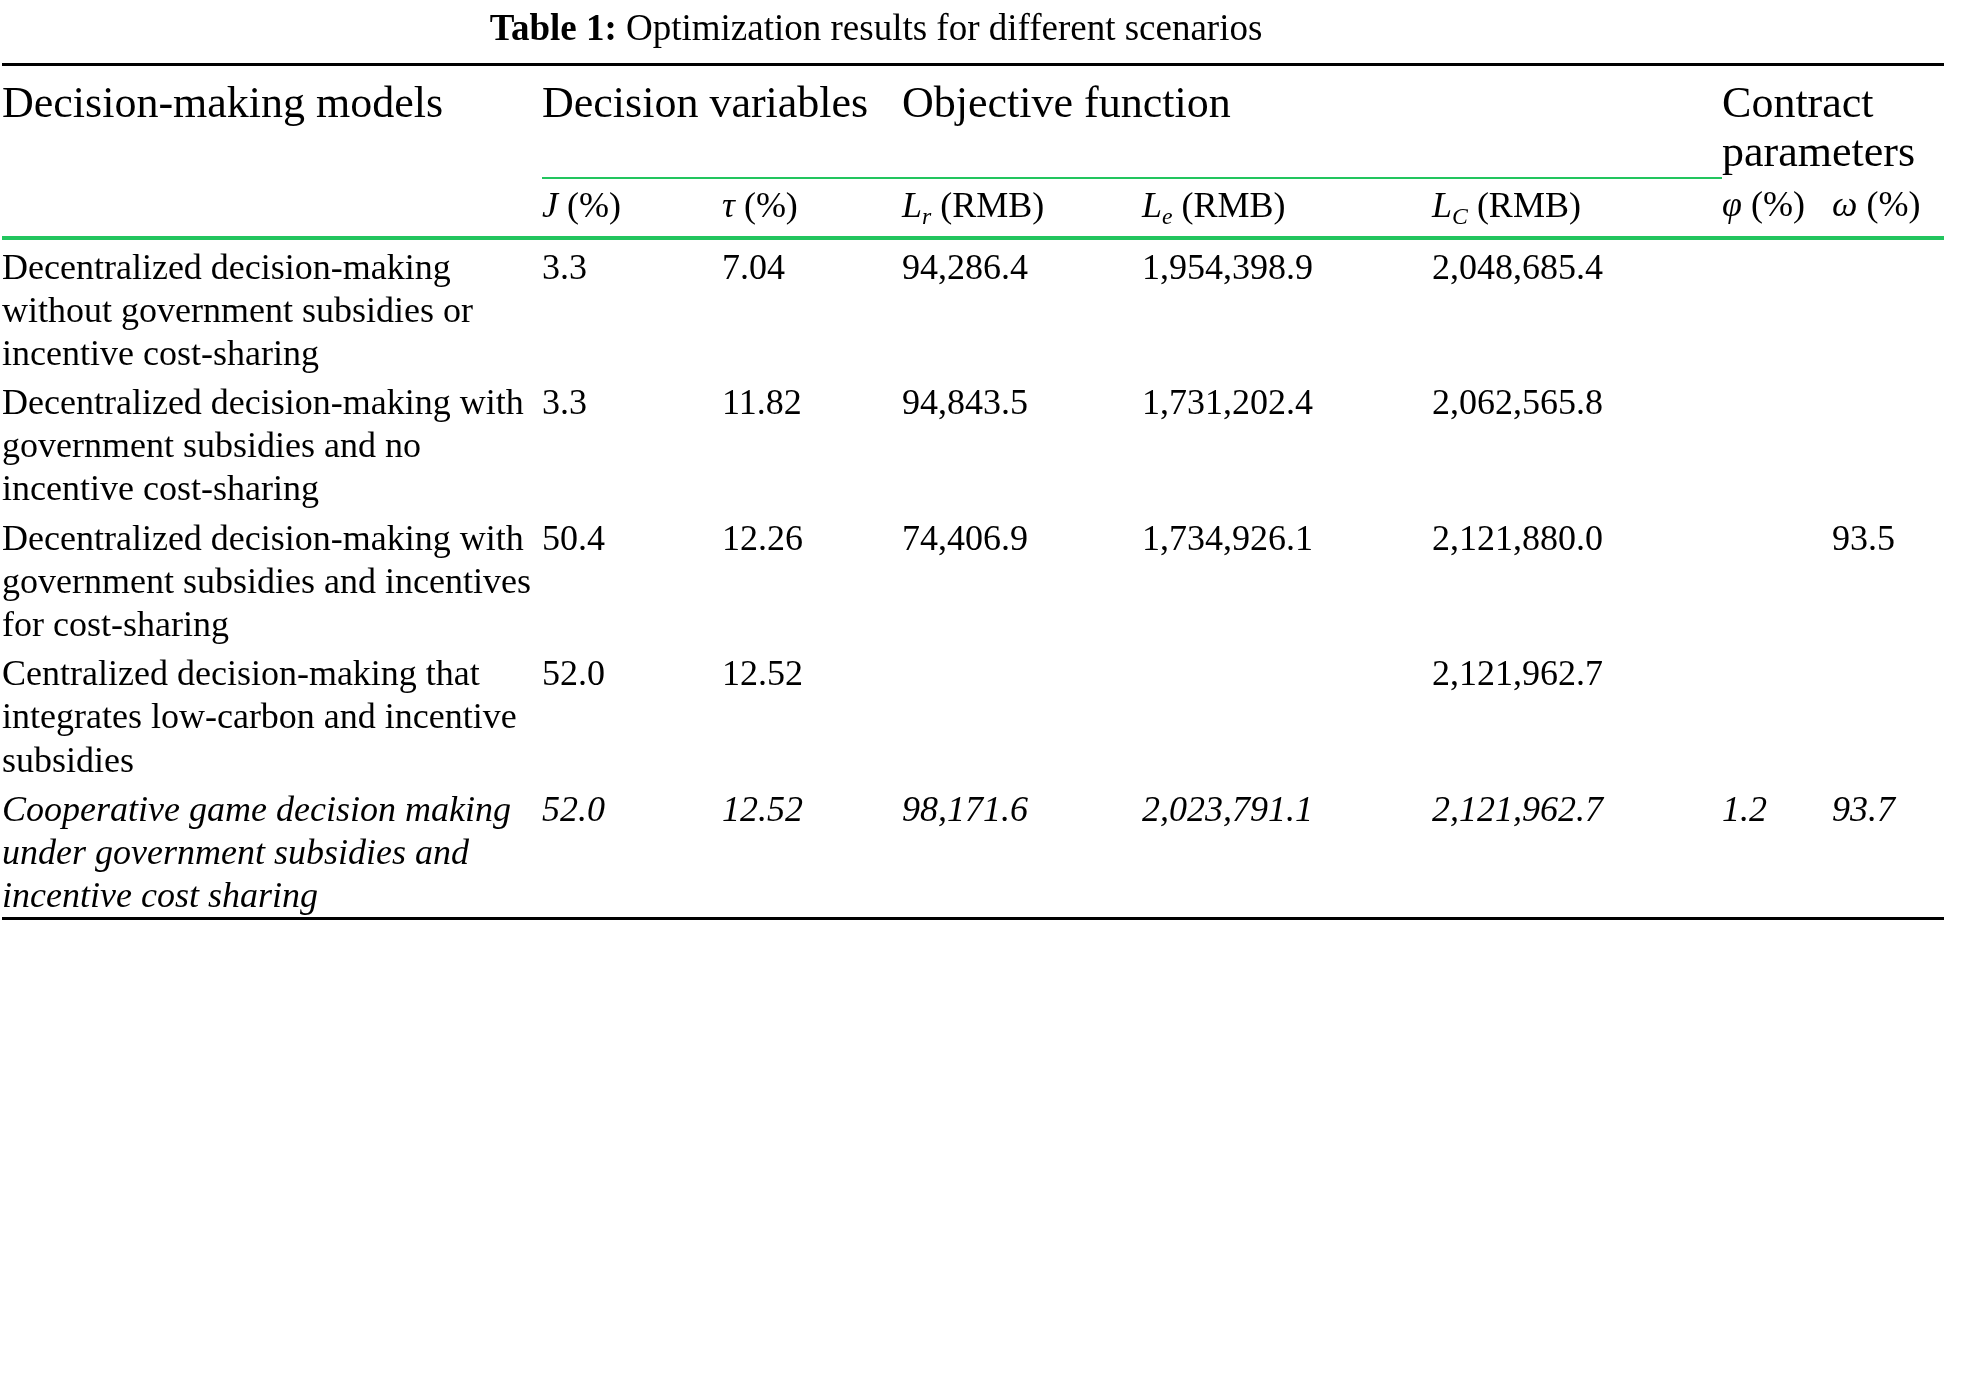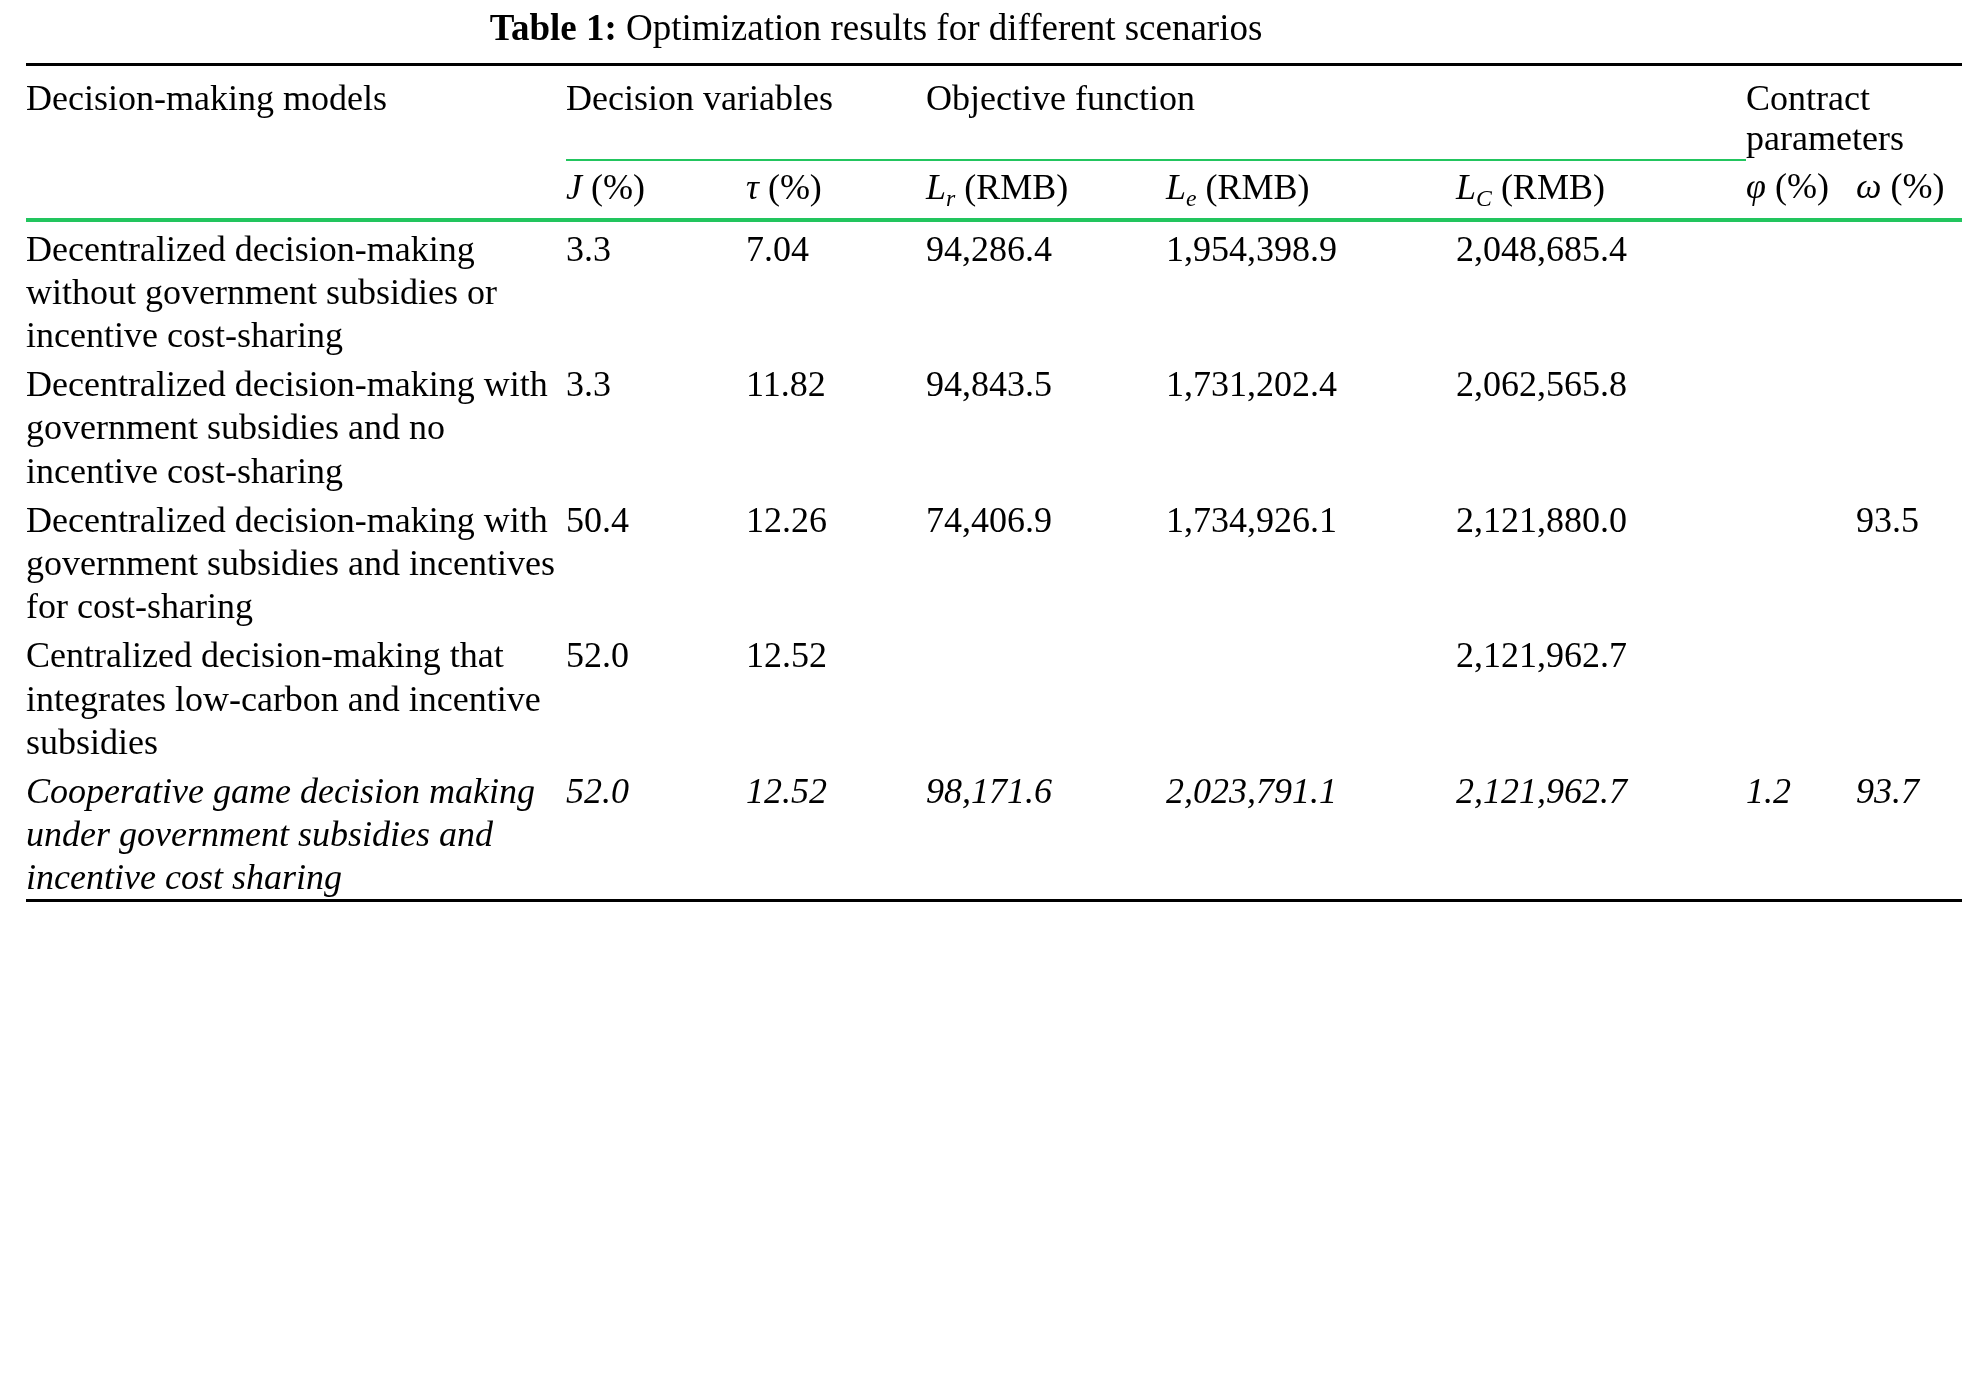--- a/index.html
+++ b/index.html
@@ -10,21 +10,21 @@
   body {
     width: 1962px;
     height: 1387px;
     font-family: "Liberation Serif", "DejaVu Serif", serif;
     color: #000000;
     overflow: hidden;
   }
   .page {
     width: 1752px;
     box-sizing: border-box;
-    padding: 0 26px;
+    padding: 0 2px;
     border-radius: 7px;
   }
   .caption {
     text-align: center;
     font-size: 37px;
     line-height: 1.1;
     padding-top: 8px;
     padding-bottom: 14px;
     white-space: nowrap;
   }
@@ -51,21 +51,21 @@
   }
   .rule-mid td {
     border-top: 4px solid #22c55e;
   }
   .rule-bottom td {
     border-bottom: 3px solid #000;
     font-style: italic;
   }
   
   .grp {
-    font-size: 36px;
+    font-size: 44px;
     line-height: 1.12;
     padding-top: 12px !important;
     padding-bottom: 2px !important;
   }
   .grp-underline {
     border-bottom: 2px solid #22c55e;
   }
   .sub {
     font-size: 36px;
     line-height: 1.12;

